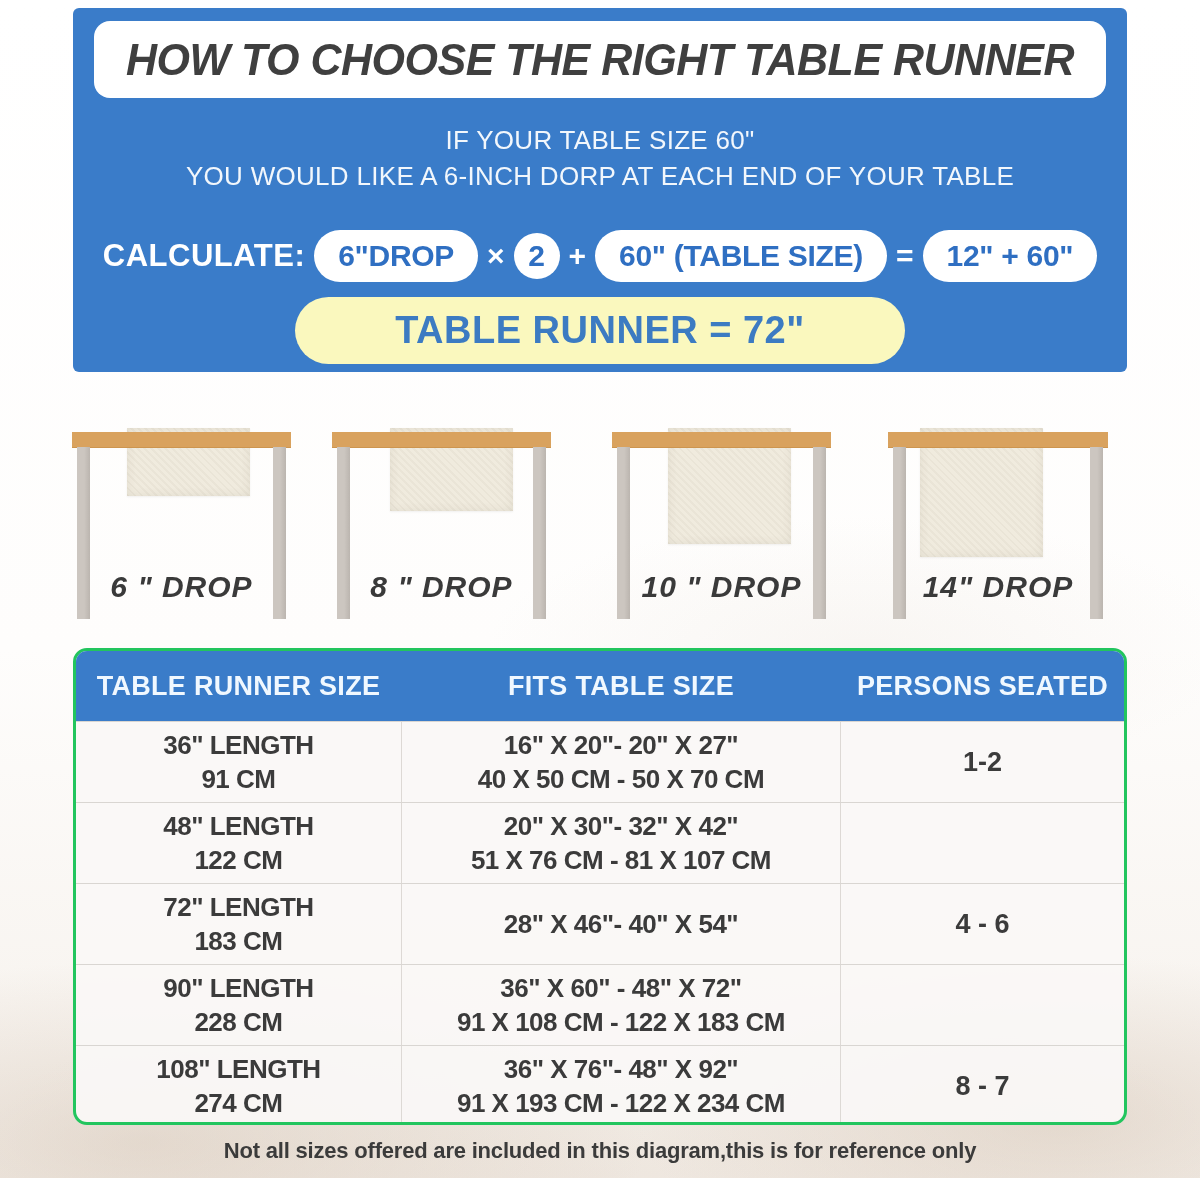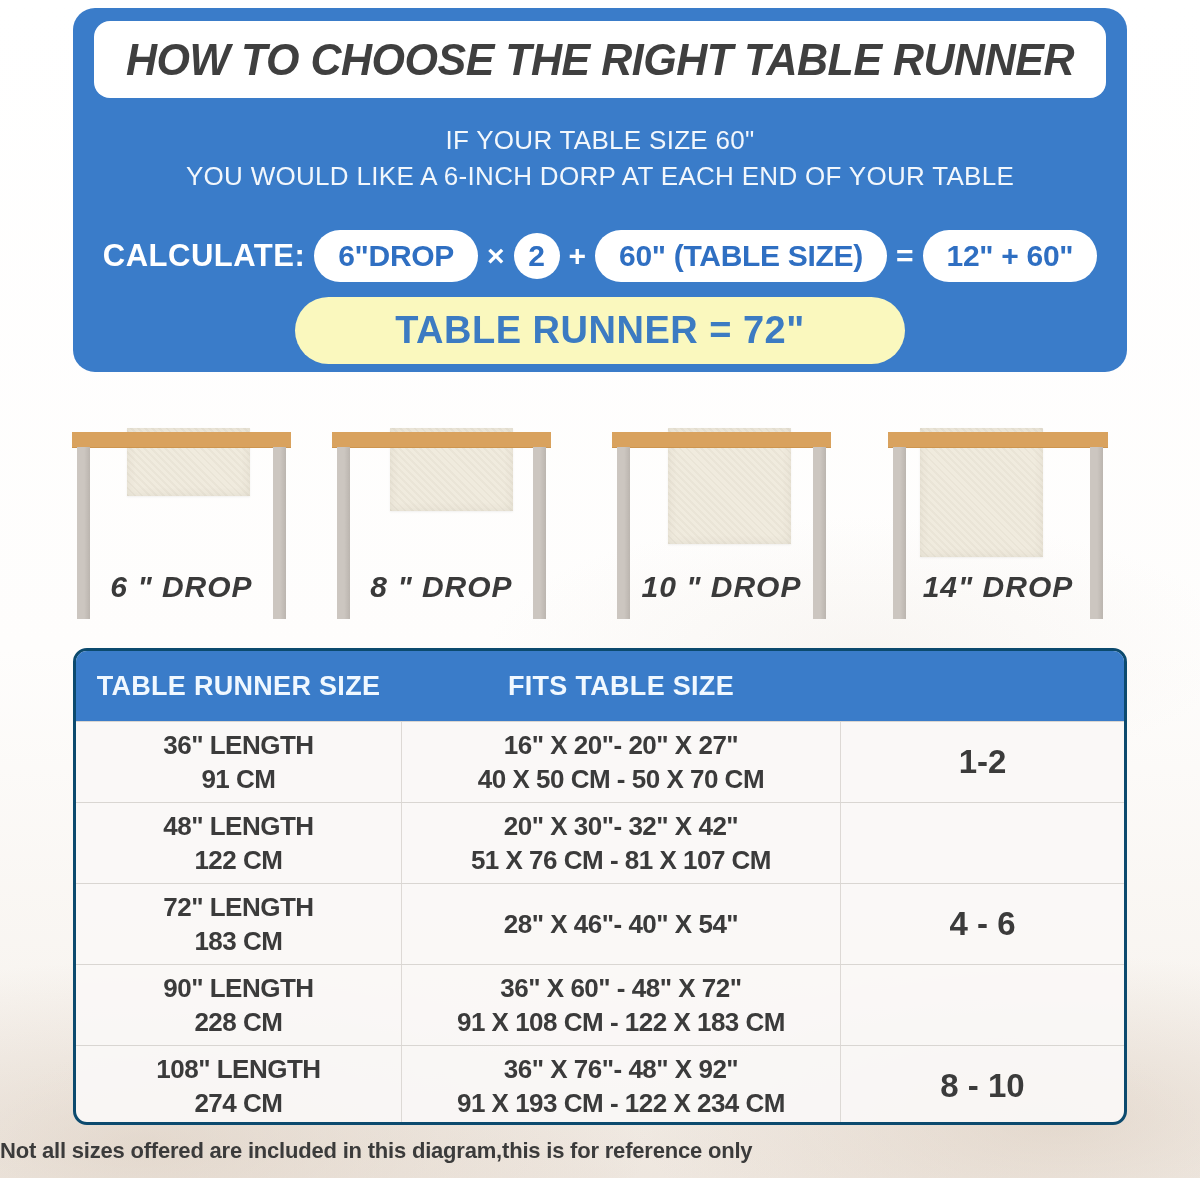--- a/index.html
+++ b/index.html
@@ -13,21 +13,21 @@
     background:
       radial-gradient(60% 22% at 12% 97%, rgba(203,184,166,0.40), transparent 70%),
       radial-gradient(50% 20% at 88% 95%, rgba(208,190,173,0.45), transparent 70%),
       radial-gradient(75% 28% at 50% 100%, rgba(226,214,203,0.38), transparent 70%),
       radial-gradient(45% 16% at 72% 55%, rgba(236,229,221,0.30), transparent 70%),
       linear-gradient(180deg, #ffffff 0%, #fefdfc 55%, #f5f0ea 100%);
   }
   
   .banner{
     position:absolute;left:73px;top:8px;width:1054px;height:364px;
-    background:#3A7CC9;border-radius:22px;
+    background:#3A7CC9;border-radius:6px;
   }
   .title-box{
     position:absolute;left:21px;top:13px;right:21px;height:77px;
     background:#ffffff;border-radius:16px;
     display:flex;align-items:center;justify-content:center;
   }
   .title-box h1{
     margin:0;font-size:43px;font-weight:bold;font-style:italic;
     letter-spacing:-0.5px;color:#3F3F3F;white-space:nowrap;
     transform:scaleY(1.04);
@@ -80,21 +80,21 @@
     font-size:30px;font-weight:bold;font-style:italic;color:#3A3A3A;
     letter-spacing:1px;white-space:nowrap;
   }
   .fig1{left:72px;width:219px;}  .fig1 .runner{left:55px;width:123px;height:68px;}
   .fig2{left:332px;width:219px;} .fig2 .runner{left:58px;width:123px;height:83px;}
   .fig3{left:612px;width:219px;} .fig3 .runner{left:56px;width:123px;height:116px;}
   .fig4{left:888px;width:220px;} .fig4 .runner{left:32px;width:123px;height:129px;}
   
   .size-table{
     position:absolute;left:73px;top:648px;width:1054px;height:477px;
-    border:3px solid #0c4a6e;border-radius:14px;overflow:hidden;
+    border:3px solid #22c55e;border-radius:14px;overflow:hidden;
     background:rgba(250,248,246,0.93);box-sizing:border-box;
   }
   .thead{
     height:70px;background:#3A7CC9;
     display:grid;grid-template-columns:31% 42% 27%;align-items:center;
   }
   .thead .th{
     text-align:center;color:#F0F8FF;font-size:27px;font-weight:bold;
     letter-spacing:0.3px;
   }
@@ -102,24 +102,24 @@
     height:80px;display:grid;grid-template-columns:31% 42% 27%;
     align-items:center;border-top:1px solid #D9D6D2;
   }
   .trow:first-of-type{border-top:none;}
   .td{
     text-align:center;color:#3B3B3B;font-size:26px;font-weight:bold;
     letter-spacing:-0.5px;line-height:34px;height:100%;
     display:flex;flex-direction:column;align-items:center;justify-content:center;
   }
   .td.mid{border-left:1px solid #DDD9D5;border-right:1px solid #DDD9D5;}
-  .td.persons{font-size:33px;letter-spacing:0;}
+  .td.persons{font-size:27px;letter-spacing:0;}
   
   .footer-note{
-    position:absolute;left:0;right:0;top:1138px;margin:0;text-align:left;
+    position:absolute;left:0;right:0;top:1138px;margin:0;text-align:center;
     font-size:22px;font-weight:bold;color:#3B3B3B;letter-spacing:-0.2px;
   }
 </style>
 </head>
 <body>
 
 <div class="bg"></div>
 
 <section class="banner">
   <div class="title-box">
@@ -168,20 +168,21 @@
   <div class="tabletop"></div>
   <div class="leg leg-l"></div>
   <div class="leg leg-r"></div>
   <div class="drop-label">14" DROP</div>
 </div>
 
 <section class="size-table">
   <div class="thead">
     <div class="th">TABLE RUNNER SIZE</div>
     <div class="th">FITS TABLE SIZE</div>
+    <div class="th">PERSONS SEATED</div>
   </div>
 
   <div class="trow">
     <div class="td">
       <div>36" LENGTH</div>
       <div>91 CM</div>
     </div>
     <div class="td mid">
       <div>16" X 20"- 20" X 27"</div>
       <div>40 X 50 CM - 50 X 70 CM</div>
@@ -224,17 +225,17 @@
 
   <div class="trow">
     <div class="td">
       <div>108" LENGTH</div>
       <div>274 CM</div>
     </div>
     <div class="td mid">
       <div>36" X 76"- 48" X 92"</div>
       <div>91 X 193 CM - 122 X 234 CM</div>
     </div>
-    <div class="td persons">8 - 10</div>
+    <div class="td persons">8 - 7</div>
   </div>
 </section>
 
 <p class="footer-note">Not all sizes offered are included in this diagram,this is for reference only</p>
 
 </body></html>

